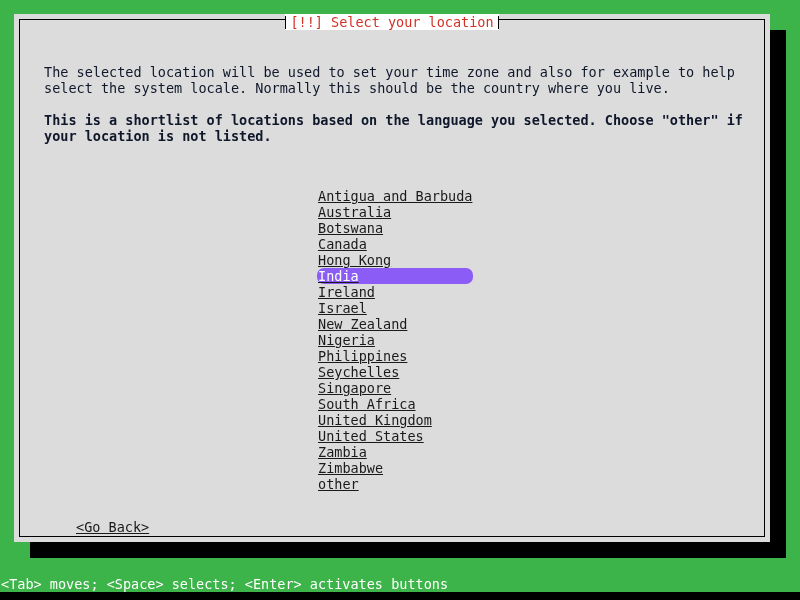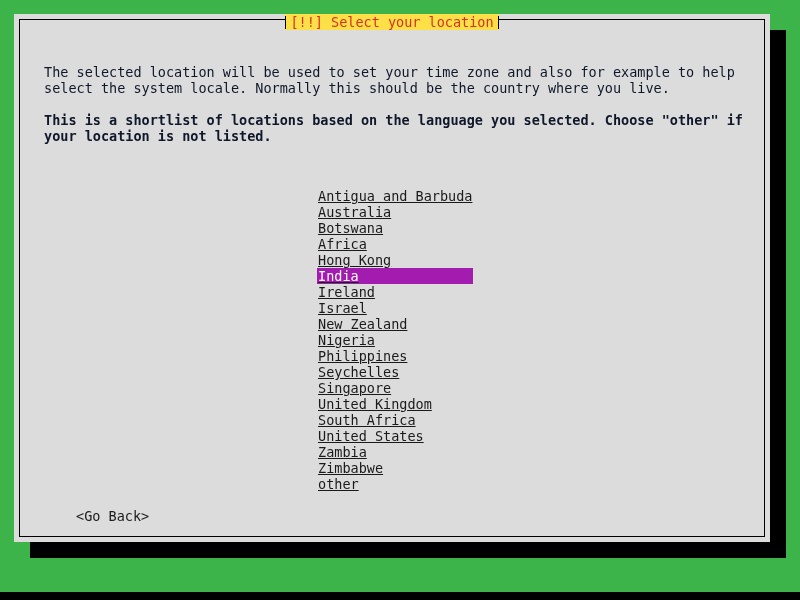--- a/index.html
+++ b/index.html
@@ -57,21 +57,21 @@
     left: 0;
     top: 0;
     width: 100%;
     height: 22px;
     display: flex;
     align-items: center;
     justify-content: center;
     pointer-events: none;
   }
   #title-text {
-    background: #fde047;
+    background: #ffffff;
     color: #d33125;
     padding: 0 5px;
     white-space: pre;
     position: relative;
     top: -3px;
     font-size: 13.5px;
     letter-spacing: 0px;
   }
   #title-text::before,
   #title-text::after {
@@ -114,31 +114,33 @@
   }
   .country-item {
     height: 16px;
     line-height: 16px;
     white-space: pre;
     color: #1a1a1a;
     padding-left: 1px;
     box-sizing: border-box;
   }
   .country-item.selected {
-    background: #a21caf;
+    background: #8b5cf6;
     color: #ffffff;
+    border-radius: 7px;
   }
 
   
   #go-back-button {
     position: absolute;
     left: 56px;
-    top: 472px;
+    top: 483px;
     white-space: pre;
     color: #1a1a1a;
+    text-decoration: underline;
   }
 
   
   #status-bar {
     position: absolute;
     left: 0;
     bottom: 8px;
     width: 100%;
     height: 16px;
     line-height: 16px;
@@ -178,39 +180,40 @@
 select the system locale. Normally this should be the country where you live.</div>
 
       <div class="para" id="para-2">This is a shortlist of locations based on the language you selected. Choose "other" if
 your location is not listed.</div>
 
 
       <div id="country-list">
           <div class="country-item">Antigua and Barbuda</div>
           <div class="country-item">Australia</div>
           <div class="country-item">Botswana</div>
-          <div class="country-item">Africa</div>
+          <div class="country-item">Canada</div>
           <div class="country-item">Hong Kong</div>
           <div class="country-item selected">India</div>
           <div class="country-item">Ireland</div>
           <div class="country-item">Israel</div>
           <div class="country-item">New Zealand</div>
           <div class="country-item">Nigeria</div>
           <div class="country-item">Philippines</div>
           <div class="country-item">Seychelles</div>
           <div class="country-item">Singapore</div>
+          <div class="country-item">South Africa</div>
           <div class="country-item">United Kingdom</div>
-          <div class="country-item">South Africa</div>
           <div class="country-item">United States</div>
           <div class="country-item">Zambia</div>
           <div class="country-item">Zimbabwe</div>
           <div class="country-item">other</div>
         </div>
 
       <div id="go-back-button">&lt;Go Back&gt;</div>
 
     </div>
   </div>
 
+  <div id="status-bar">&lt;Tab&gt; moves; &lt;Space&gt; selects; &lt;Enter&gt; activates buttons</div>
 
   <div id="bottom-strip"></div>
 
 </div>
 
 </body></html>

